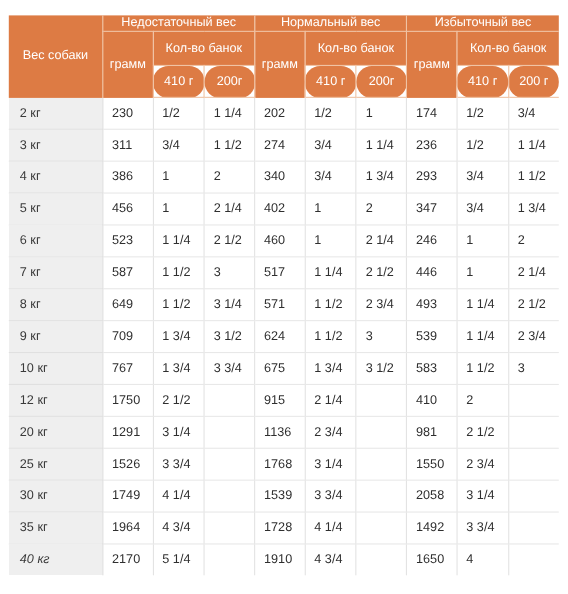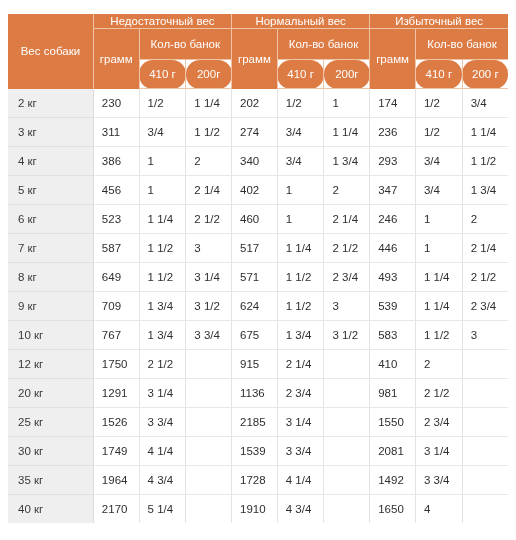--- a/index.html
+++ b/index.html
@@ -65,21 +65,21 @@
   }
   table.feed-table tbody td.wcol {
     background: #efefef;
     color: #3a3a3a;
     border-right: 1px solid #dcdcdc;
     border-bottom: 1px solid #e0e0e0;
     padding-left: 10px;
   }
   table.feed-table tbody td.last-col { border-right: none; }
   table.feed-table tbody tr:last-child td { border-bottom: none; }
-  table.feed-table tbody tr:last-child td.wcol { border-bottom: none; }
+  table.feed-table tbody tr:last-child td.wcol { border-bottom: none; font-style: italic; }
 
   
   col.c-weight  { width: 84px; }
   col.c-gram    { width: 45px; }
   col.c-410     { width: 46px; }
   col.c-200     { width: 45px; }
 </style>
 </head>
 <body>
 
@@ -255,36 +255,36 @@
           <td></td>
           <td>981</td>
           <td>2 1/2</td>
           <td class="last-col"></td>
         </tr>
         <tr>
           <td class="wcol">25 кг</td>
           <td>1526</td>
           <td>3 3/4</td>
           <td></td>
-          <td>2185</td>
+          <td>1768</td>
           <td>3 1/4</td>
           <td></td>
           <td>1550</td>
           <td>2 3/4</td>
           <td class="last-col"></td>
         </tr>
         <tr>
           <td class="wcol">30 кг</td>
           <td>1749</td>
           <td>4 1/4</td>
           <td></td>
           <td>1539</td>
           <td>3 3/4</td>
           <td></td>
-          <td>2081</td>
+          <td>2058</td>
           <td>3 1/4</td>
           <td class="last-col"></td>
         </tr>
         <tr>
           <td class="wcol">35 кг</td>
           <td>1964</td>
           <td>4 3/4</td>
           <td></td>
           <td>1728</td>
           <td>4 1/4</td>

